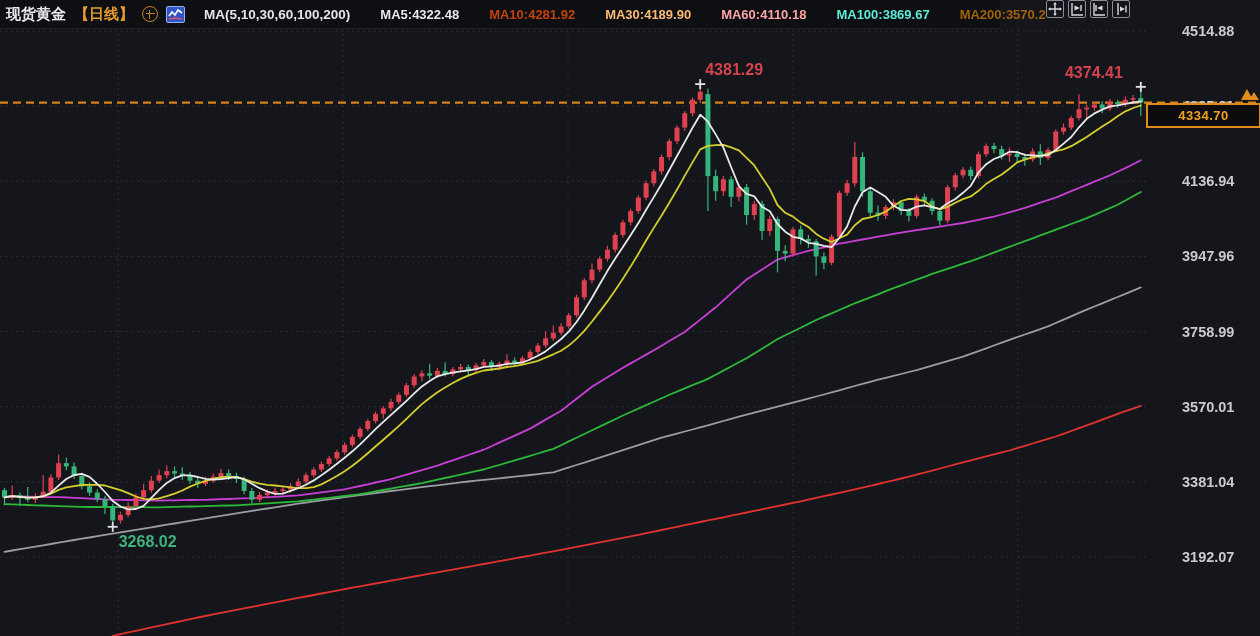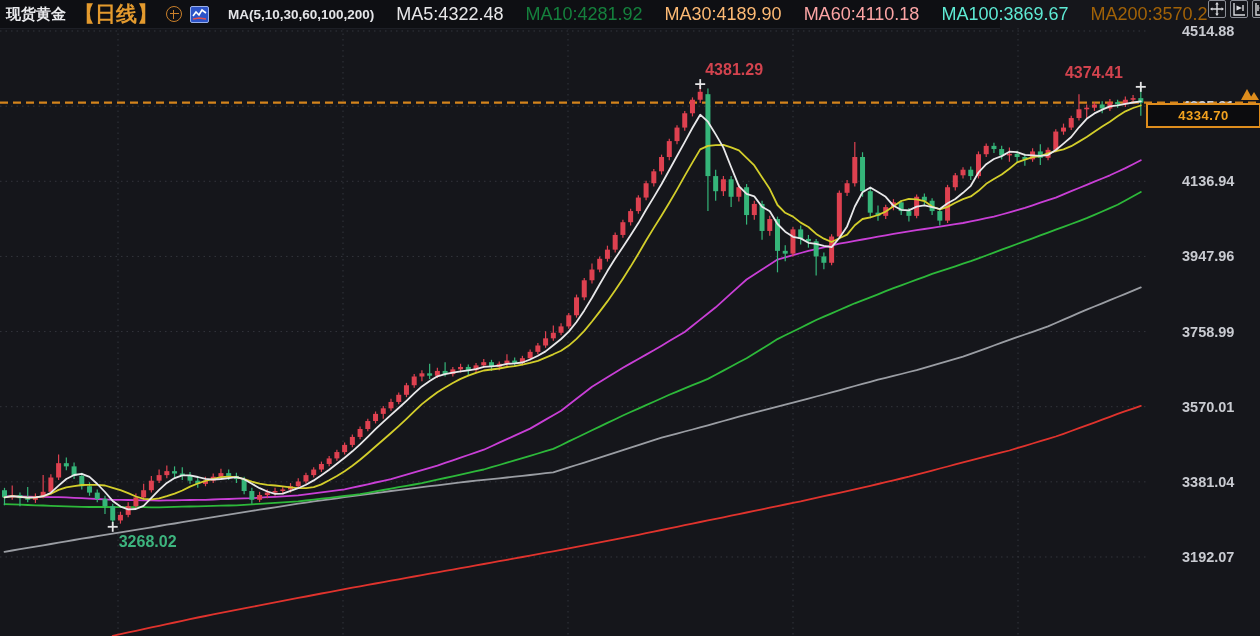--- a/index.html
+++ b/index.html
@@ -3,30 +3,30 @@
 <meta charset="utf-8">
 <style>
   html,body{margin:0;padding:0;background:#0b0c10;}
   .app{position:relative;width:1260px;height:636px;background:#15161b;overflow:hidden;
        font-family:"Liberation Sans",sans-serif;}
   .chart-svg{position:absolute;left:0;top:0;}
   .header{position:absolute;left:0;top:0;width:1000px;height:28px;background:#0e0f13;
           border-bottom:1px solid #1d1f26;display:flex;z-index:5;}
   .header .left{display:flex;align-items:center;gap:8px;padding-left:6px;white-space:nowrap;}
   .sym{color:#e8e9ec;font-size:15px;font-weight:bold;}
-  .period{color:#e39a2e;font-size:21px;font-weight:bold;}
+  .period{color:#e39a2e;font-size:15px;font-weight:bold;}
   .circle-plus{width:14px;height:14px;border:1.5px solid #c97f2a;border-radius:50%;position:relative;display:inline-block;}
   .circle-plus:before,.circle-plus:after{content:"";position:absolute;background:#c97f2a;}
   .circle-plus:before{left:2.5px;right:2.5px;top:5.7px;height:1.5px;}
   .circle-plus:after{top:2.5px;bottom:2.5px;left:5.7px;width:1.5px;}
   .mini-chart-icon{width:17px;height:15px;background:#2d54c8;border:1px solid #9bb0e8;border-radius:2px;
                    position:relative;overflow:hidden;display:inline-block;}
   .mini-chart-icon svg{position:absolute;left:0;top:0;}
   .ma-group{color:#e4e5e8;font-size:13.5px;font-weight:bold;margin-left:11px;}
-  .ma-item{font-size:18px;font-weight:normal;margin-left:14px;}
+  .ma-item{font-size:13px;font-weight:bold;margin-left:22px;}
   .header .right{margin-left:auto;display:flex;gap:4px;padding-right:86px;}
   .tool-btn{width:18px;height:18px;background:#14151a;border:1px solid #8b8e96;border-radius:2px;
             padding:0;display:flex;align-items:center;justify-content:center;cursor:pointer;}
   .price-tag{position:absolute;left:1146px;top:103px;width:111px;height:21px;background:#0c0c0e;
              border:2px solid #de8d1d;display:flex;align-items:center;justify-content:center;z-index:4;}
   .price-tag span{color:#f2a21f;font-size:13px;font-weight:bold;letter-spacing:.5px;}
   .watermark{position:absolute;left:1132px;top:582px;color:#bfc3cb;font-size:31px;letter-spacing:5px;z-index:3;}
 </style>
 </head>
 <body>
@@ -403,21 +403,21 @@
       <span class="period">【日线】</span>
       <span class="circle-plus"></span>
       <span class="mini-chart-icon">
         <svg width="17" height="15" viewBox="0 0 17 15">
           <polyline points="2,9 5,5 8,8 11,3 15,6" fill="none" stroke="#ffffff" stroke-width="1.6"></polyline>
           <polyline points="2,12 8,11 15,12" fill="none" stroke="#e05050" stroke-width="1.4"></polyline>
         </svg>
       </span>
       <span class="ma-group">MA(5,10,30,60,100,200)</span>
       <span class="ma-item" style="color: rgb(232, 232, 234);">MA5:4322.48</span>
-      <span class="ma-item" style="color: #15803d;">MA10:4281.92</span>
+      <span class="ma-item" style="color: #c2410c;">MA10:4281.92</span>
       <span class="ma-item" style="color: #fdba74;">MA30:4189.90</span>
       <span class="ma-item" style="color: #fca5a5;">MA60:4110.18</span>
       <span class="ma-item" style="color: #5eead4;">MA100:3869.67</span>
       <span class="ma-item" style="color: #a16207;">MA200:3570.2</span>
     </div>
     <div class="right">
       <button class="tool-btn" title="">
         <svg width="14" height="14" viewBox="0 0 14 14">
           <path d="M7 1v12M1 7h12" stroke="#d7d9dd" stroke-width="1.4"></path>
           <path d="M7 0l1.8 2.4H5.2zM7 14l1.8-2.4H5.2zM0 7l2.4-1.8v3.6zM14 7l-2.4-1.8v3.6z" fill="#d7d9dd"></path>

